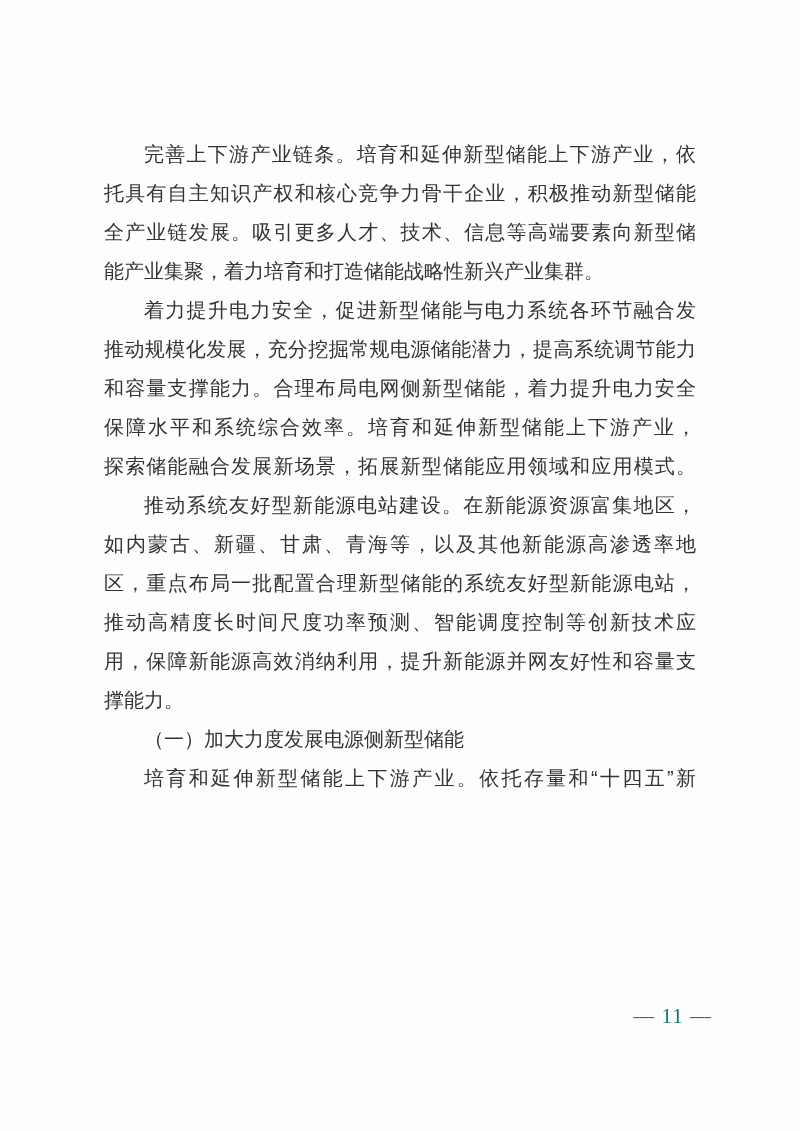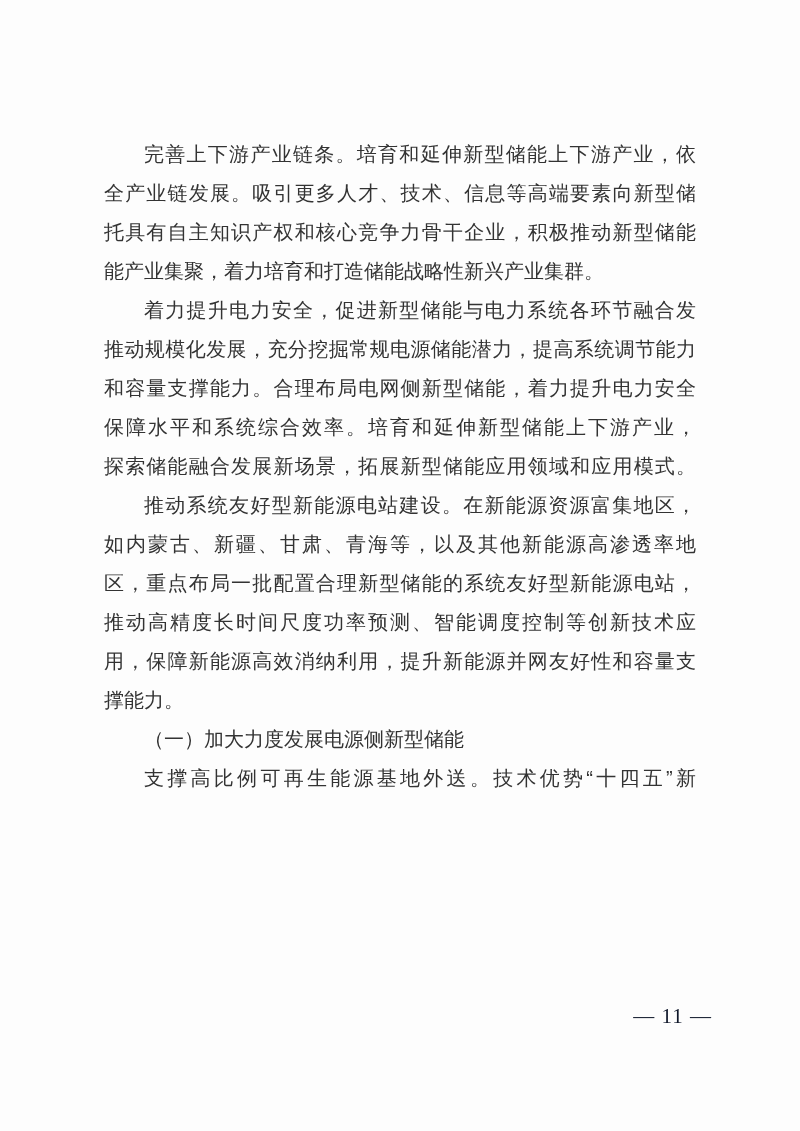--- a/index.html
+++ b/index.html
@@ -44,36 +44,36 @@
   .fill {
     text-align-last: justify;
   }
   .page-number {
     position: absolute;
     top: 1003px;
     right: 88px;
     font-family: "Liberation Serif", serif;
     font-size: 21px;
     line-height: 26px;
-    color: #0f172a;
+    color: #0f766e;
     letter-spacing: 1px;
     white-space: nowrap;
   }
 </style>
 </head>
 <body>
 
 <div class="page">
 
   <div class="text-block">
 
     <div class="para">
       <div class="line ind fill">完善上下游产业链条。培育和延伸新型储能上下游产业，依</div>
+      <div class="line fill">托具有自主知识产权和核心竞争力骨干企业，积极推动新型储能</div>
       <div class="line fill">全产业链发展。吸引更多人才、技术、信息等高端要素向新型储</div>
-      <div class="line fill">托具有自主知识产权和核心竞争力骨干企业，积极推动新型储能</div>
       <div class="line">能产业集聚，着力培育和打造储能战略性新兴产业集群。</div>
     </div>
 
 
 
     <div class="para">
       <div class="line ind fill">着力提升电力安全，促进新型储能与电力系统各环节融合发</div>
       <div class="line fill">推动规模化发展，充分挖掘常规电源储能潜力，提高系统调节能力</div>
       <div class="line fill">和容量支撑能力。合理布局电网侧新型储能，着力提升电力安全</div>
       <div class="line fill">保障水平和系统综合效率。培育和延伸新型储能上下游产业，</div>
@@ -87,20 +87,20 @@
       <div class="line fill">推动高精度长时间尺度功率预测、智能调度控制等创新技术应</div>
       <div class="line fill">用，保障新能源高效消纳利用，提升新能源并网友好性和容量支</div>
       <div class="line">撑能力。</div>
     </div>
 
     <div class="para">
       <div class="line ind">（一）加大力度发展电源侧新型储能</div>
     </div>
 
     <div class="para">
-      <div class="line ind fill">支撑高比例可再生能源基地外送。技术优势“十四五”新</div>
+      <div class="line ind fill">培育和延伸新型储能上下游产业。依托存量和“十四五”新</div>
     </div>
 
   </div>
 
   <div class="page-number">— 11 —</div>
 
 </div>
 
 </body></html>

